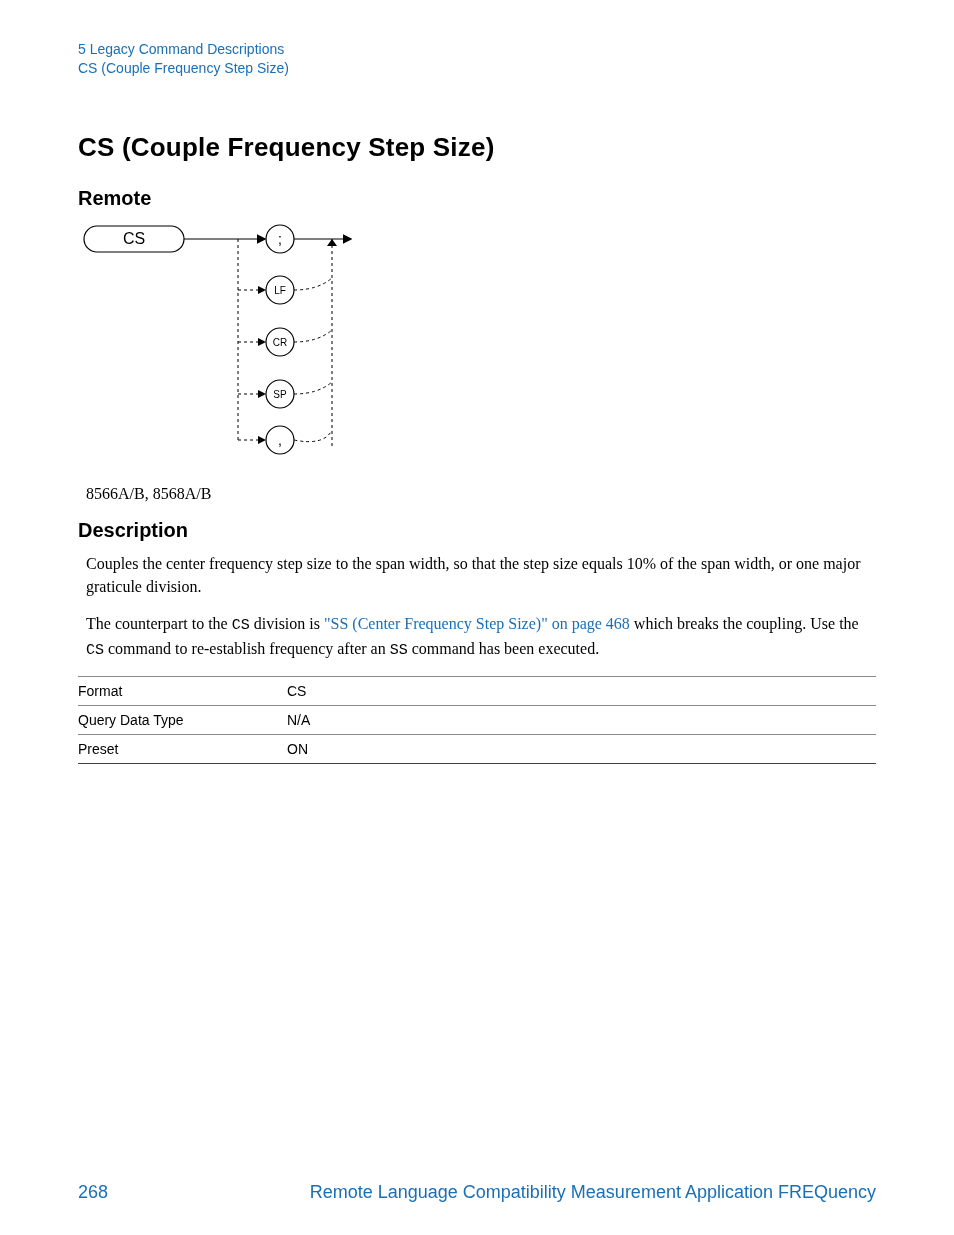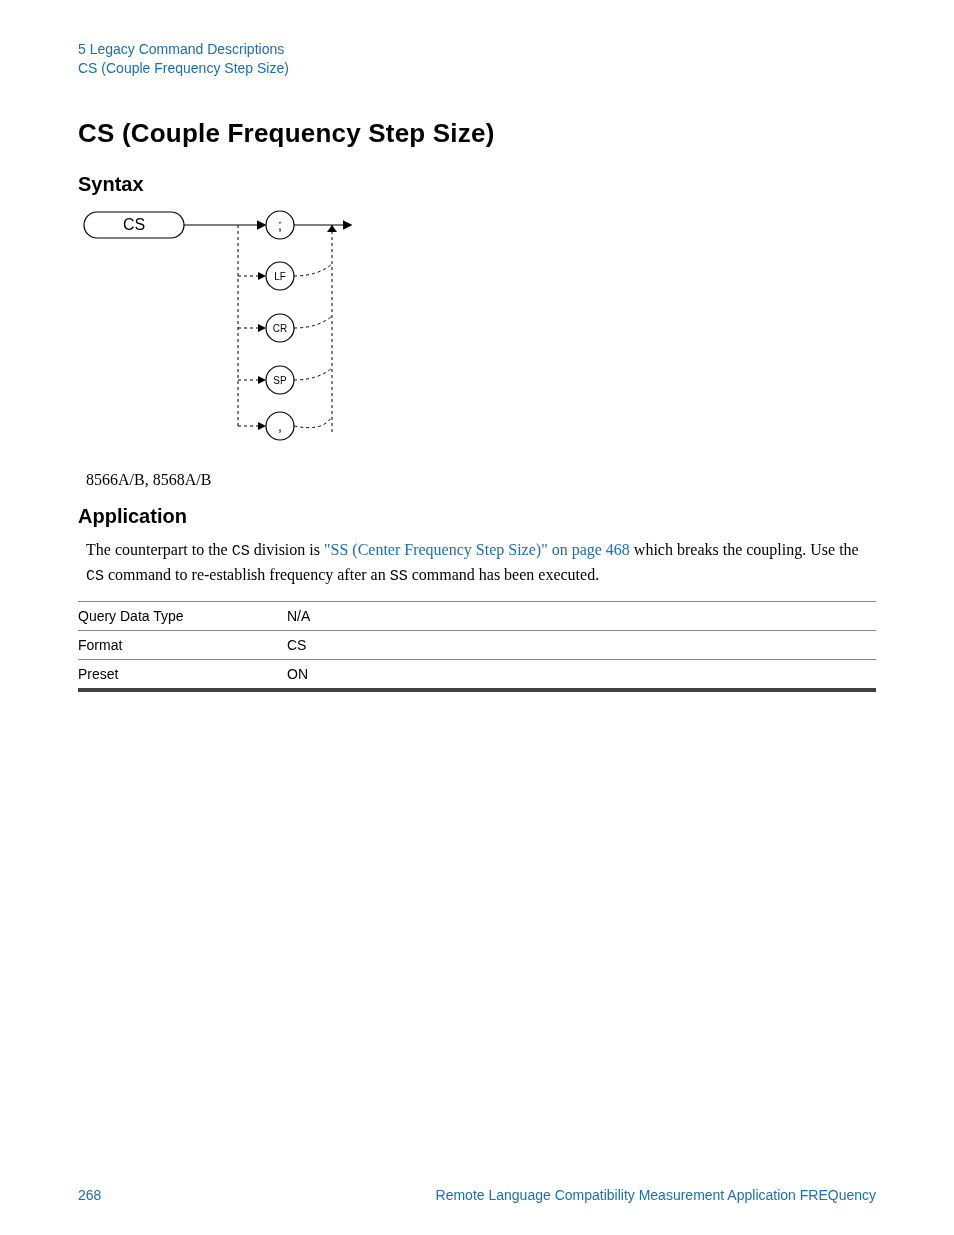--- a/index.html
+++ b/index.html
@@ -16,21 +16,21 @@
   .page {
     padding: 40px 78px 0 78px;
     box-sizing: border-box;
   }
   .breadcrumb {
     color: #1a6fb5;
     font-size: 14px;
     font-family: "Arial Narrow", Arial, sans-serif;
     font-stretch: condensed;
     line-height: 1.35;
-    margin-bottom: 40px;
+    margin-bottom: 54px;
   }
   .breadcrumb .line { display: block; }
   h1.title {
     font-family: "Arial Narrow", Arial, sans-serif;
     font-stretch: condensed;
     font-weight: 700;
     font-size: 26px;
     margin: 0 0 24px 0;
     letter-spacing: 0.2px;
   }
@@ -63,21 +63,21 @@
   table.spec {
     width: 100%;
     border-collapse: collapse;
     margin-top: 14px;
     font-size: 14px;
   }
   table.spec tr {
     border-top: 1px solid #8a8a8a;
   }
   table.spec tr:last-child {
-    border-bottom: 4px solid #404040;
+    border-bottom: 1px solid #404040;
   }
   table.spec td {
     padding: 6px 4px 6px 0;
     vertical-align: top;
   }
   table.spec td.label {
     width: 205px;
     font-family: "Arial Narrow", Arial, sans-serif;
     font-stretch: condensed;
   }
@@ -87,37 +87,37 @@
   }
   .footer {
     position: absolute;
     bottom: 32px;
     left: 78px;
     right: 78px;
     display: flex;
     justify-content: space-between;
     font-family: "Arial Narrow", Arial, sans-serif;
     font-stretch: condensed;
-    font-size: 14px;
+    font-size: 18px;
     color: #1a6fb5;
   }
 </style>
 </head>
 <body>
 
 <div class="page">
 
   <div class="breadcrumb">
     <span class="line">5  Legacy Command Descriptions</span>
     <span class="line">CS (Couple Frequency Step Size)</span>
   </div>
 
   <h1 class="title">CS (Couple Frequency Step Size)</h1>
 
-  <h2 class="section">Syntax</h2>
+  <h2 class="section">Remote</h2>
 
   <div class="diagram">
     <svg viewBox="0 0 280 242" width="280" height="242">
       <defs>
         <marker id="tri" markerWidth="8" markerHeight="8" refX="6" refY="4" orient="auto">
           <path d="M0,0 L8,4 L0,8 Z" fill="#000"></path>
         </marker>
       </defs>
 
       <rect x="6" y="6" rx="13" ry="13" width="100" height="26" fill="none" stroke="#000" stroke-width="1.2"></rect>
@@ -153,36 +153,37 @@
 
       <line x1="160" y1="220" x2="186" y2="220" stroke="#000" stroke-width="1" stroke-dasharray="3,3" marker-end="url(#tri)"></line>
       <circle cx="202" cy="220" r="14" fill="none" stroke="#000" stroke-width="1.2"></circle>
       <text x="202" y="225" text-anchor="middle" font-family="Arial" font-size="14">,</text>
       <path d="M216,220 Q246,226 254,210" fill="none" stroke="#000" stroke-width="1" stroke-dasharray="3,3"></path>
     </svg>
   </div>
 
   <p class="body-text">8566A/B, 8568A/B</p>
 
-  <h2 class="section">Application</h2>
+  <h2 class="section">Description</h2>
 
+  <p class="body-text">Couples the center frequency step size to the span width, so that the step size equals 10% of the span width, or one major graticule division.</p>
 
   <p class="body-text">
     <span>The counterpart to the </span><span class="code">CS</span><span> division is </span><a class="link" href="#">"SS (Center Frequency Step Size)" on page 468</a><span> which breaks the coupling. Use the </span><span class="code">CS</span><span> command to re-establish frequency after an </span><span class="code">SS</span><span> command has been executed.</span>
   </p>
 
   <table class="spec">
     <tbody>
         <tr>
+      <td class="label">Format</td>
+      <td class="value">CS</td>
+    </tr>
+    <tr>
       <td class="label">Query Data Type</td>
       <td class="value">N/A</td>
-    </tr>
-    <tr>
-      <td class="label">Format</td>
-      <td class="value">CS</td>
     </tr>
     <tr>
       <td class="label">Preset</td>
       <td class="value">ON</td>
     </tr>
   </tbody>
     </table>
 
 </div>
 

